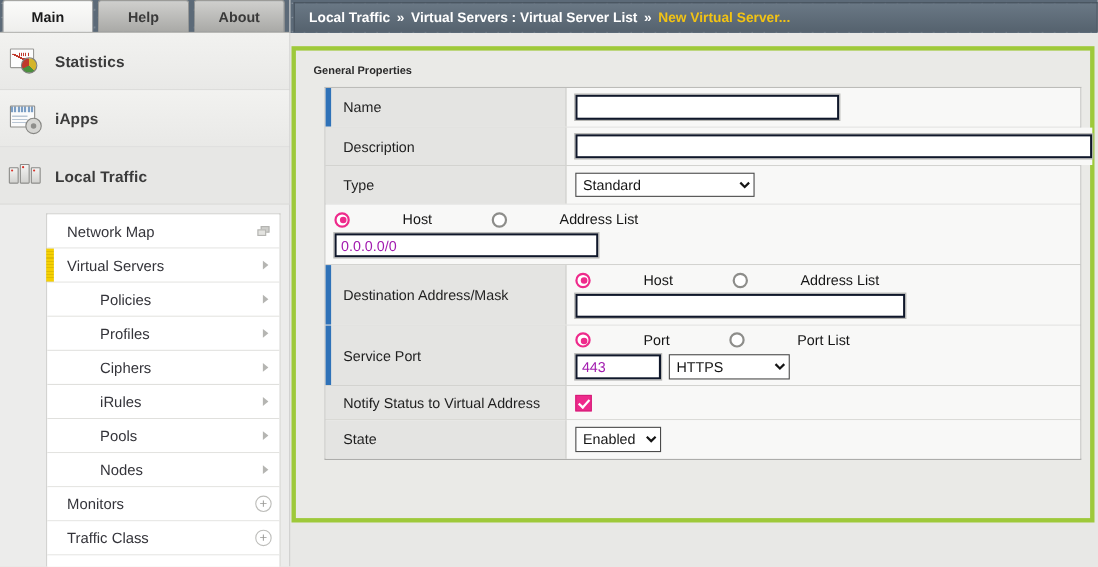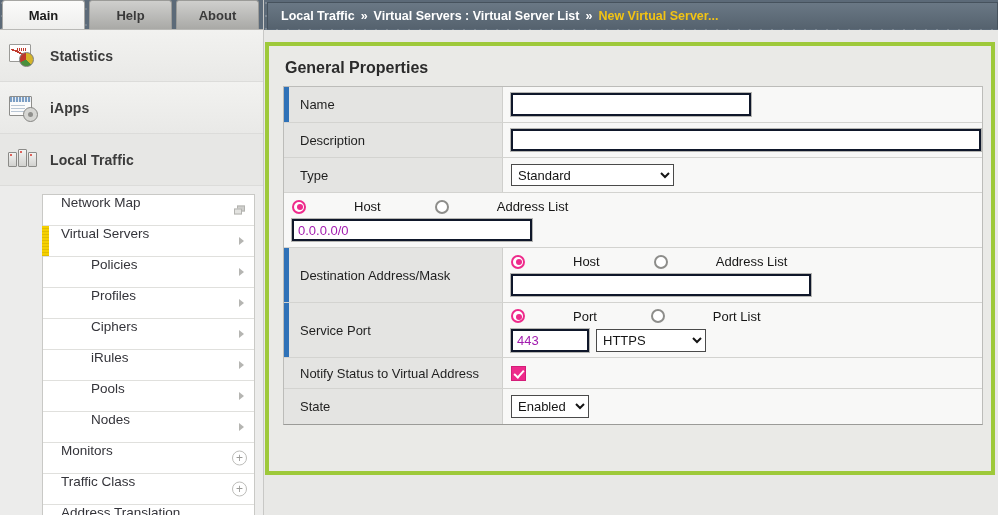--- a/index.html
+++ b/index.html
@@ -134,21 +134,21 @@
 
   
   #submenu {
     margin: 8px 8px 0 42px;
     background: #ffffff;
     border: 1px solid #c9c9c6;
     border-bottom: none;
   }
   .subitem {
     position: relative;
-    display: flex; 
+    display: flex; align-items: center;
     height: 31px;
     padding-left: 18px; padding-right: 26px;
     border-bottom: 1px solid #e0e0dd;
     background: #ffffff;
     font-size: 13.5px;
     color: #34343a;
     cursor: pointer;
     white-space: nowrap;
   }
   .subitem.indent { padding-left: 48px; }
@@ -214,27 +214,27 @@
   #bcinner a { color:#fff; text-decoration:none; cursor:pointer; }
 
   
   #panel {
     position: absolute; left: 1px; top: 42px;
     width: 730px; height: 433px;
     border: 4px solid #9ec93a;
     background: #eaeae7;
   }
   #panel-title {
-    font-size: 16px; font-weight: bold; color: #2b2b2b;
+    font-size: 10px; font-weight: bold; color: #2b2b2b;
     padding: 13px 0 9px 16px;
   }
 
   
   #proptable {
-    margin: 0 8px 0 14px;
+    margin: 0 8px 0 26px;
     border: 1px solid #bcbcb9;
     border-bottom: 1px solid #9b9b98;
     background: #fafafa;
   }
   .prow { display: flex; border-bottom: 1px solid #d3d3d0; }
   .prow:last-child { border-bottom: none; }
   .plabel {
     position: relative;
     flex: 0 0 219px;
     background: #e4e4e2;

